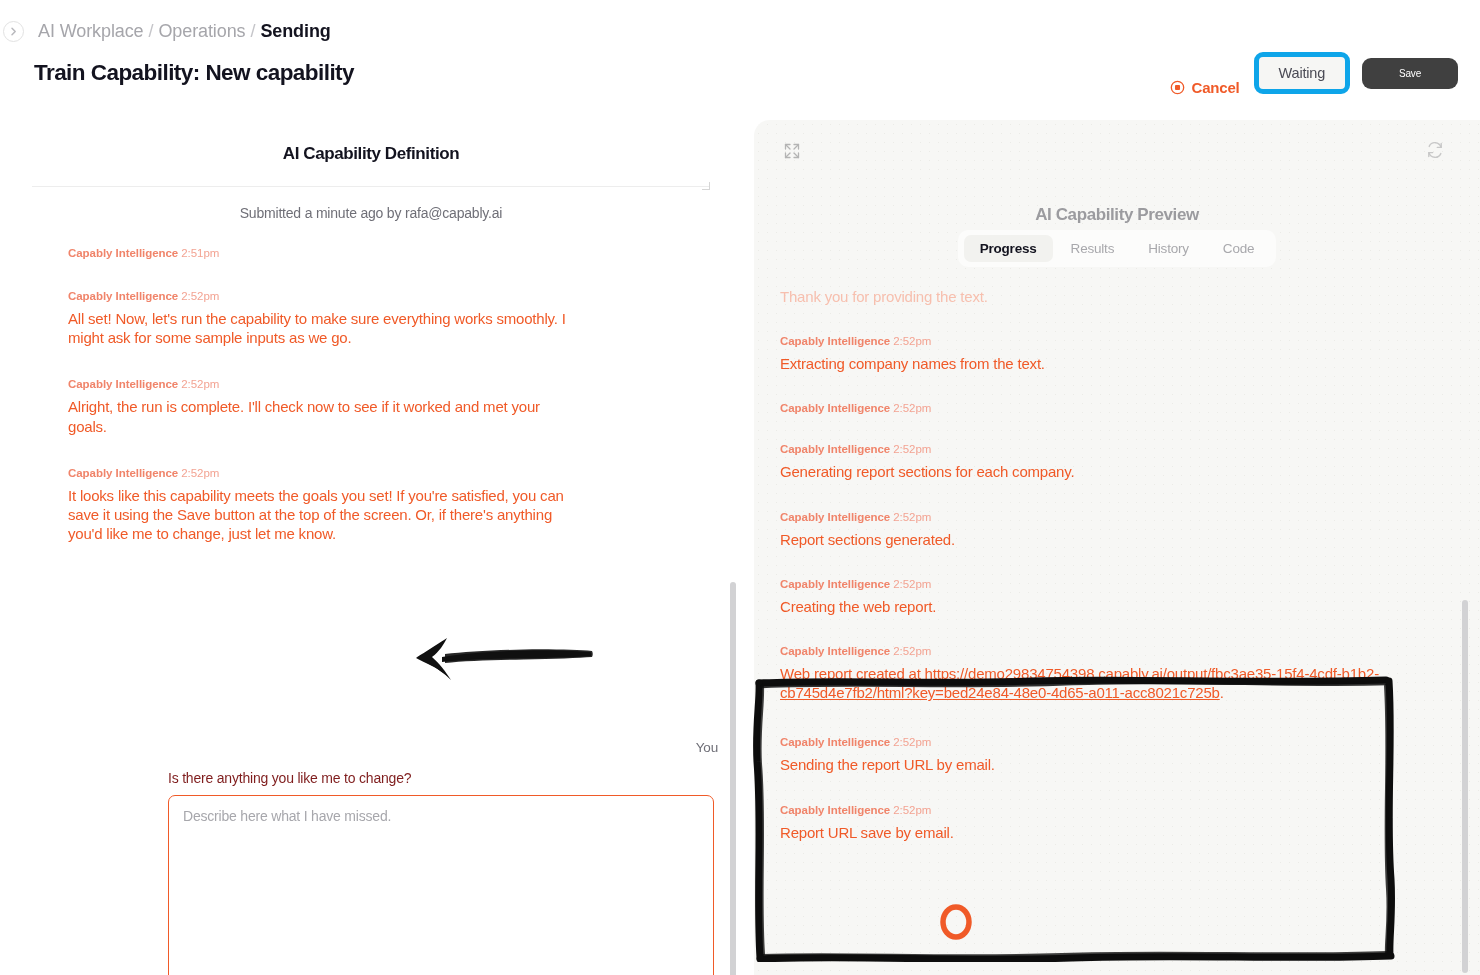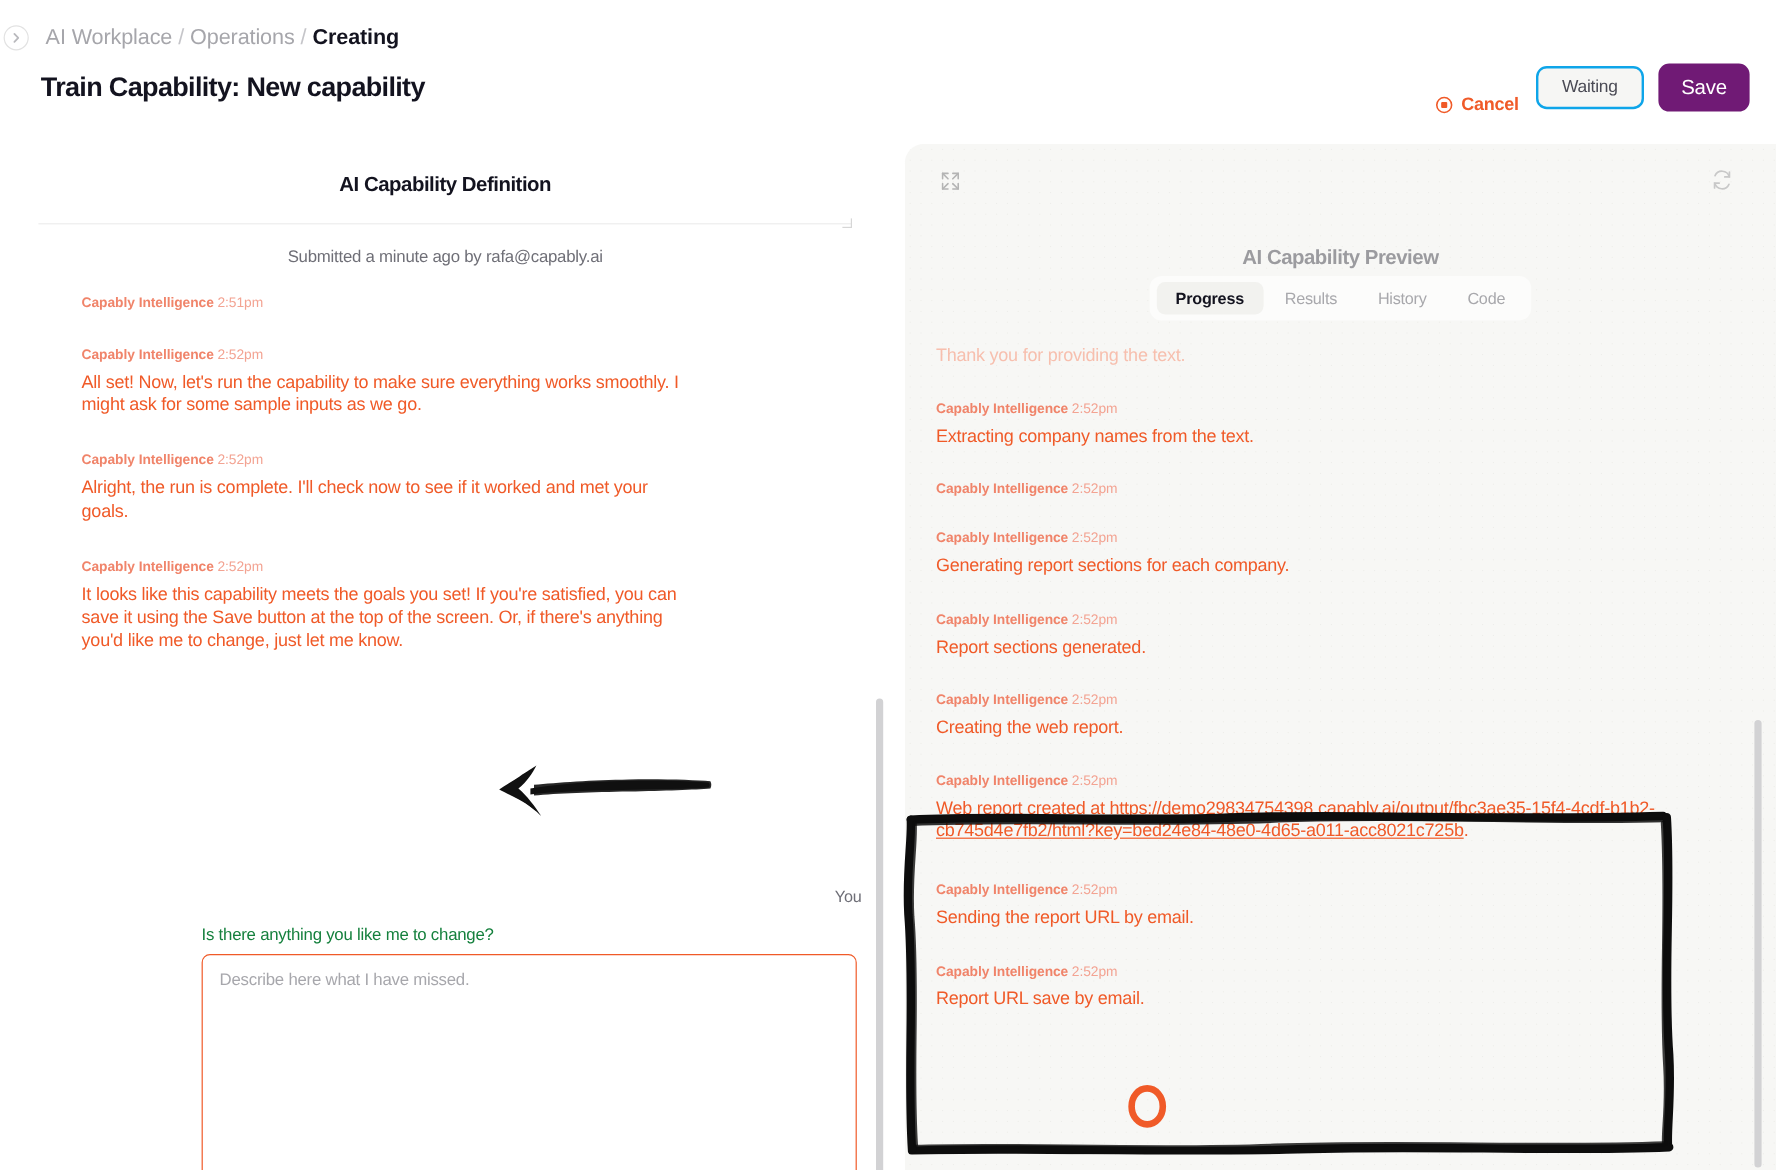--- a/index.html
+++ b/index.html
@@ -46,28 +46,28 @@
   }
   #header-actions { display: flex; align-items: center; gap: 12px; }
   #cancel-button {
     display: flex; align-items: center; gap: 7px;
     color: #f05a28; font-weight: 700; font-size: 15px;
     letter-spacing: -0.2px; background: none; border: none;
     cursor: pointer; padding: 2px 2px; margin-top: 28px;
   }
   #cancel-button svg { display: block; }
   #waiting-button {
-    background: #f6f6f4; border: 2px solid #0ea5e9;
+    background: #f6f6f4; border: 5px solid #0ea5e9;
     color: #4a4a54; font-size: 14.5px;
     padding: 8px 20px; border-radius: 9px; cursor: default;
     letter-spacing: -0.2px;
   }
   #save-button {
-    background: #701a75; color: #fff; border: none;
-    font-size: 17px; padding: 10px 19px; border-radius: 9px;
+    background: #404040; color: #fff; border: none;
+    font-size: 10px; padding: 10px 37px; border-radius: 9px;
     cursor: pointer; letter-spacing: -0.2px;
   }
 
   
   #definition-panel {
     position: absolute; left: 0; top: 120px;
     width: 742px; height: 855px;
     background: #fff; overflow: hidden;
   }
   #definition-title {
@@ -109,21 +109,21 @@
 
   #you-label {
     position: absolute; right: 24px; top: 620px;
     font-size: 13.5px; color: #6f6f77; letter-spacing: -0.15px;
   }
 
   #change-form {
     position: absolute; left: 168px; top: 650px; width: 546px;
   }
   #change-question {
-    font-size: 14px; color: #15803d; letter-spacing: -0.2px;
+    font-size: 14px; color: #7f1d1d; letter-spacing: -0.2px;
     margin-bottom: 9px;
   }
   #change-textarea {
     width: 546px; height: 198px;
     border: 1.4px solid #f05a28; border-radius: 7px;
     background: #fff; resize: none; outline: none;
     font-family: "Liberation Sans", sans-serif;
     font-size: 14px; color: #13131f; letter-spacing: -0.2px;
     padding: 12px 14px; display: block;
   }
@@ -214,21 +214,21 @@
   <div id="sidebar-toggle">
     <svg width="11" height="11" viewBox="0 0 11 11" fill="none" stroke="currentColor" stroke-width="1.5" stroke-linecap="round" stroke-linejoin="round">
       <path d="M4 2.2 L7.2 5.5 L4 8.8"></path>
     </svg>
   </div>
   <div class="crumbs">
     <span class="crumb-link">AI Workplace</span>
     <span class="sep">/</span>
     <span class="crumb-link">Operations</span>
     <span class="sep">/</span>
-    <span class="crumb-current">Creating</span>
+    <span class="crumb-current">Sending</span>
   </div>
 </div>
 
 <div id="page-header">
   <div id="page-title">Train Capability: New capability</div>
   <div id="header-actions">
     <button id="cancel-button">
       <svg width="15" height="15" viewBox="0 0 16 16" fill="none">
         <circle cx="8" cy="8" r="6.6" stroke="#f05a28" stroke-width="1.4"></circle>
         <rect x="5.3" y="5.3" width="5.4" height="5.4" rx="1" fill="#f05a28"></rect>

